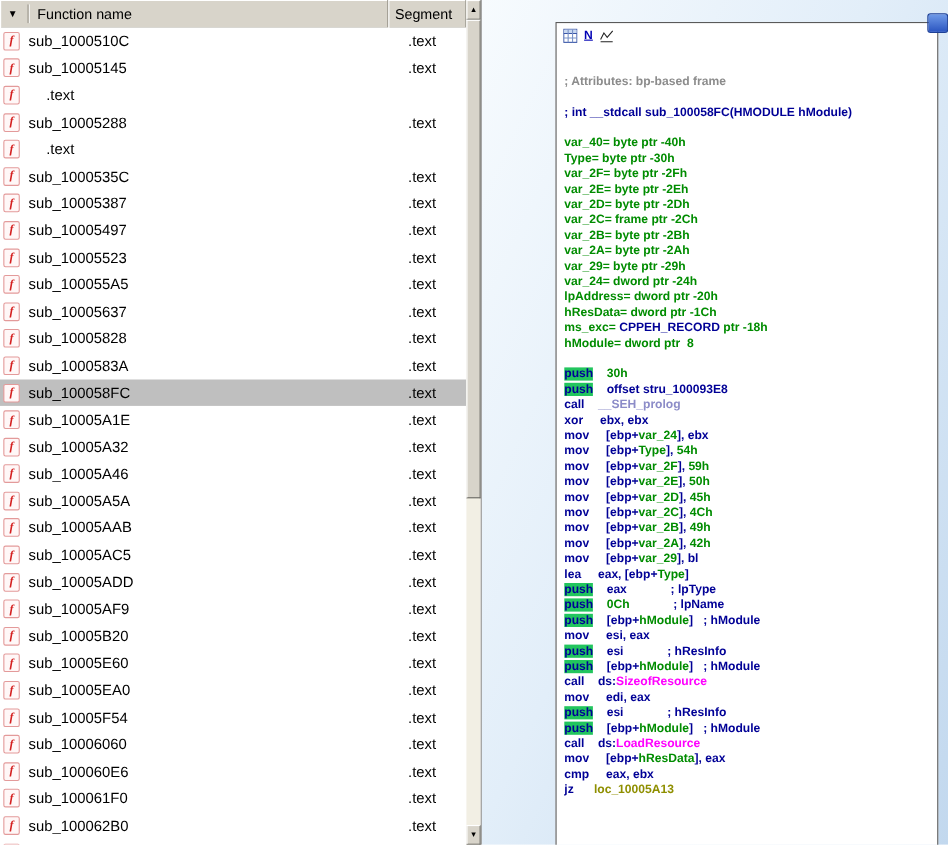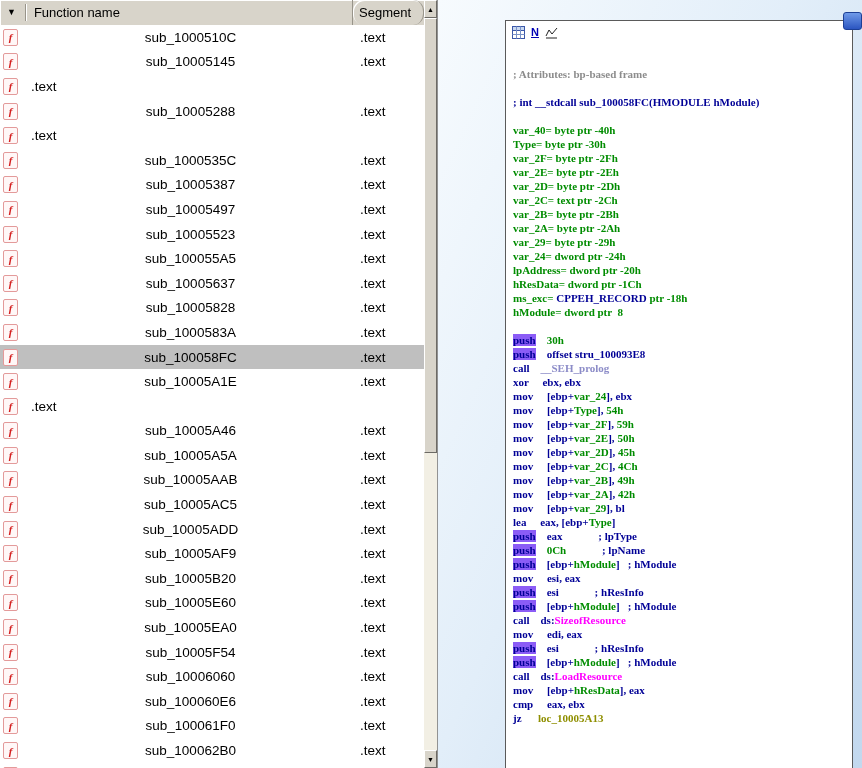--- a/index.html
+++ b/index.html
@@ -16,33 +16,33 @@
   .lv-header{
     position:absolute;top:0;left:0;right:13px;height:25px;
     background:var(--header-bg,#d8d4ca);
     border-bottom:1px solid #8a877e;
     box-shadow:inset 1px 1px 0 #ffffff;
     display:flex;align-items:stretch;
     font-size:13px;color:#000;
   }
   .hdr-cell{display:flex;align-items:center;border-right:1px solid #98948a;box-shadow:inset 1px 1px 0 #fff;}
   .hdr-name{width:352px;}
-  .hdr-seg{flex:1;padding-left:6px;border-radius:11px;}
+  .hdr-seg{flex:1;padding-left:6px;}
   .sort-arrow{margin-left:7px;font-size:9px;line-height:1;}
   .hdr-sep{width:1px;height:17px;background:#98948a;margin-left:9px;box-shadow:1px 0 0 #fff;}
   .hdr-name .hdr-label{margin-left:8px;}
 
   .lv-body{position:absolute;top:25px;left:0;right:13px;bottom:0;overflow:hidden;background:#fff;}
   .lv-row{
     display:grid;grid-template-columns:23px 329px 1fr;align-items:center;
     height:24.6px;padding-left:3px;font-size:13.5px;color:#000;
   }
   .lv-row.selected{background:var(--selection,#bfbfbf);}
-  .cell-name{white-space:nowrap;overflow:hidden;text-align:center;}
-  .cell-seg{padding-left:5px;}
+  .cell-name{white-space:nowrap;overflow:hidden;}
+  .cell-seg{padding-left:5px;margin-left:11px;}
   .f-icon{
     display:inline-flex;align-items:center;justify-content:center;
     width:13px;height:15px;background:#fff7f7;
     border:1px solid #e39a9a;border-radius:2px;
     color:var(--icon-red,#d42020);
     font:italic bold 11px "Liberation Serif",serif;
   }
 
   
   .sb{position:absolute;top:0;right:0;bottom:0;width:13px;background:#f2efe4;}
@@ -76,33 +76,33 @@
     background:#fff;border:1px solid var(--window-border,#5a5a5a);
     overflow:hidden;
   }
   .win-toolbar{position:absolute;top:4px;left:6px;display:flex;gap:6px;align-items:center;height:14px;}
   .ico{display:inline-flex;align-items:center;}
   .nico{font:bold 11px "Liberation Sans",sans-serif;color:#0000b4;text-decoration:underline;}
 
   .code{position:absolute;top:32px;left:7px;right:1px;}
   .dline{
     white-space:pre;
-    font-family:Liberation Serif, serif;
+    font-family:Liberation Sans, sans-serif;
     font-size:11px;font-weight:bold;
     line-height:14px;height:14px;
   }
   
 </style>
 <style>.t-cm{color:#8c8c8c}
 .t-bl{color:#000096}
 .t-gn{color:#008c00}
 .t-mg{color:#ff00ff}
 .t-ol{color:#8f8f00}
 .t-lib{color:#8c8cc8}
-.t-hl{color:#000096;background:#8b5cf6}</style></head>
+.t-hl{color:#000096;background:#22c55e}</style></head>
 <body>
 
 <div class="functions-panel">
 
   <div class="lv-header">
     <div class="hdr-cell hdr-name">
       <span class="sort-arrow">▼</span>
       <span class="hdr-sep"></span>
       <span class="hdr-label">Function name</span>
     </div>
@@ -180,20 +180,21 @@
         <span class="cell-name">sub_100058FC</span>
         <span class="cell-seg">.text</span>
       </div>
       <div class="lv-row">
         <span class="f-icon">f</span>
         <span class="cell-name">sub_10005A1E</span>
         <span class="cell-seg">.text</span>
       </div>
       <div class="lv-row">
         <span class="f-icon">f</span>
+        <span class="cell-name">sub_10005A32</span>
         <span class="cell-seg">.text</span>
       </div>
       <div class="lv-row">
         <span class="f-icon">f</span>
         <span class="cell-name">sub_10005A46</span>
         <span class="cell-seg">.text</span>
       </div>
       <div class="lv-row">
         <span class="f-icon">f</span>
         <span class="cell-name">sub_10005A5A</span>
@@ -303,21 +304,21 @@
         <div class="dline">&nbsp;</div>
         <div class="dline"><span class="t-cm">; Attributes: bp-based frame</span></div>
         <div class="dline">&nbsp;</div>
         <div class="dline"><span class="t-bl">; int __stdcall sub_100058FC(HMODULE hModule)</span></div>
         <div class="dline">&nbsp;</div>
         <div class="dline"><span class="t-gn">var_40= byte ptr -40h</span></div>
         <div class="dline"><span class="t-gn">Type= byte ptr -30h</span></div>
         <div class="dline"><span class="t-gn">var_2F= byte ptr -2Fh</span></div>
         <div class="dline"><span class="t-gn">var_2E= byte ptr -2Eh</span></div>
         <div class="dline"><span class="t-gn">var_2D= byte ptr -2Dh</span></div>
-        <div class="dline"><span class="t-gn">var_2C= text ptr -2Ch</span></div>
+        <div class="dline"><span class="t-gn">var_2C= frame ptr -2Ch</span></div>
         <div class="dline"><span class="t-gn">var_2B= byte ptr -2Bh</span></div>
         <div class="dline"><span class="t-gn">var_2A= byte ptr -2Ah</span></div>
         <div class="dline"><span class="t-gn">var_29= byte ptr -29h</span></div>
         <div class="dline"><span class="t-gn">var_24= dword ptr -24h</span></div>
         <div class="dline"><span class="t-gn">lpAddress= dword ptr -20h</span></div>
         <div class="dline"><span class="t-gn">hResData= dword ptr -1Ch</span></div>
         <div class="dline"><span class="t-gn">ms_exc= </span><span class="t-bl">CPPEH_RECORD</span><span class="t-gn"> ptr -18h</span></div>
         <div class="dline"><span class="t-gn">hModule= dword ptr  8</span></div>
         <div class="dline">&nbsp;</div>
         <div class="dline"><span class="t-hl">push</span><span class="t-bl">    </span><span class="t-gn">30h</span></div>

